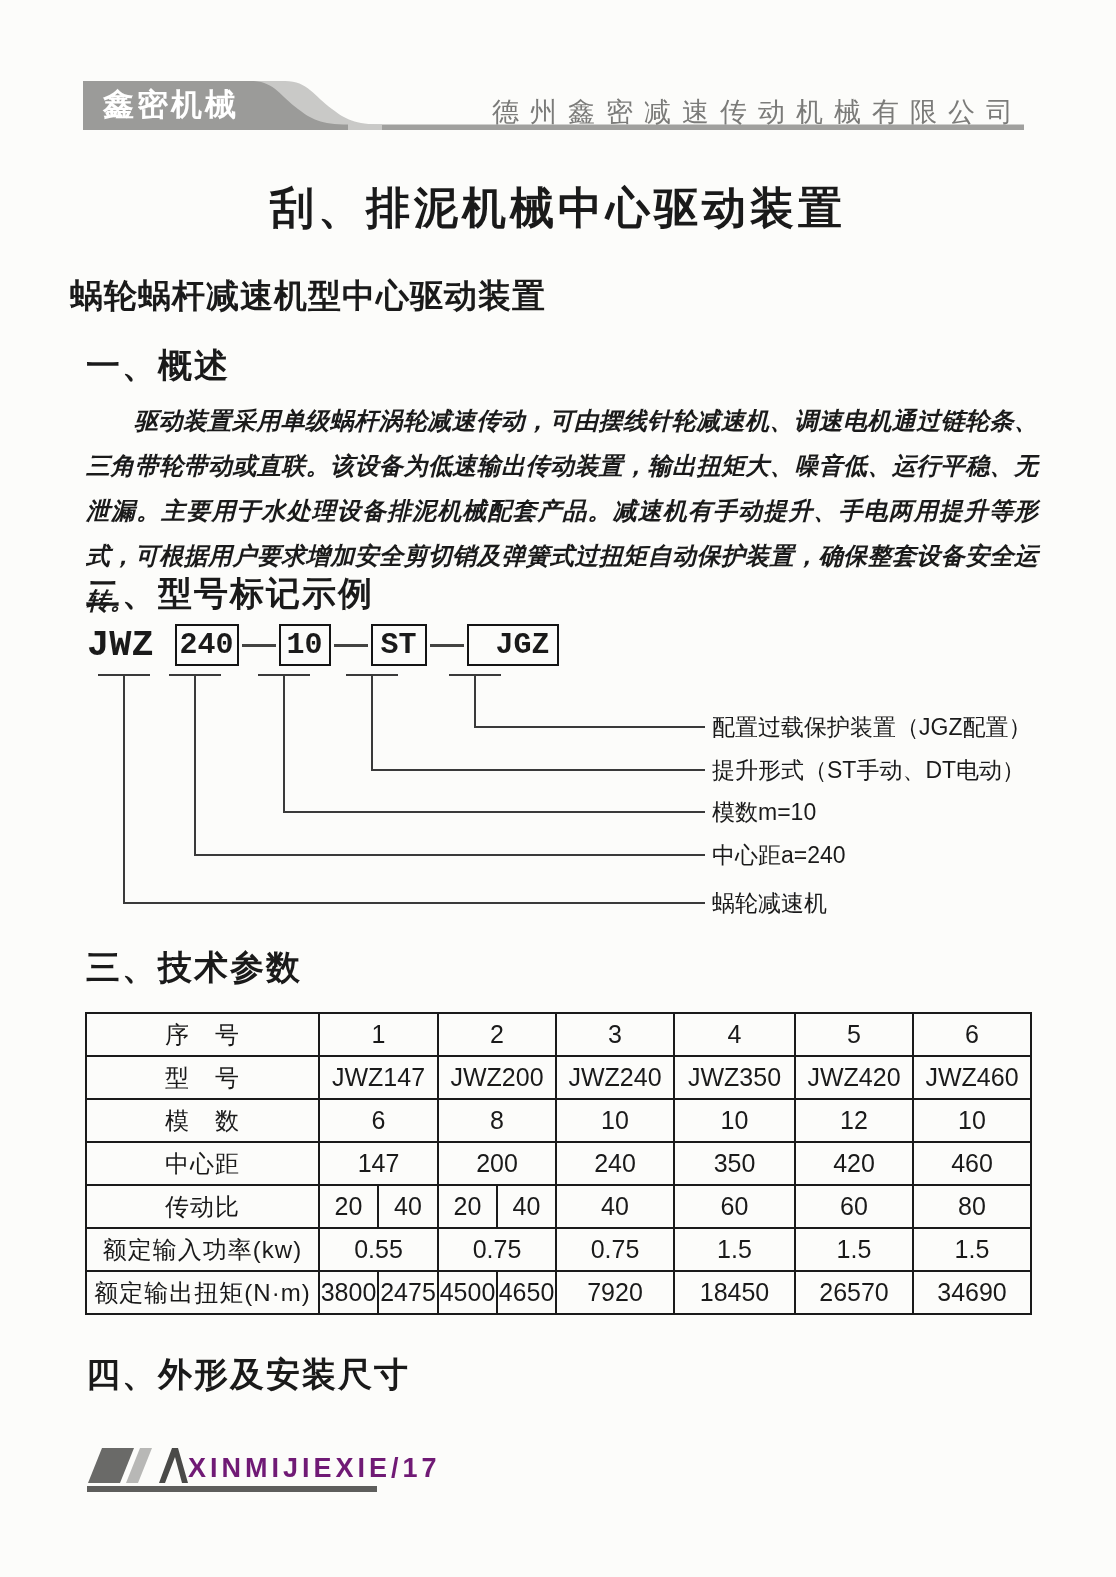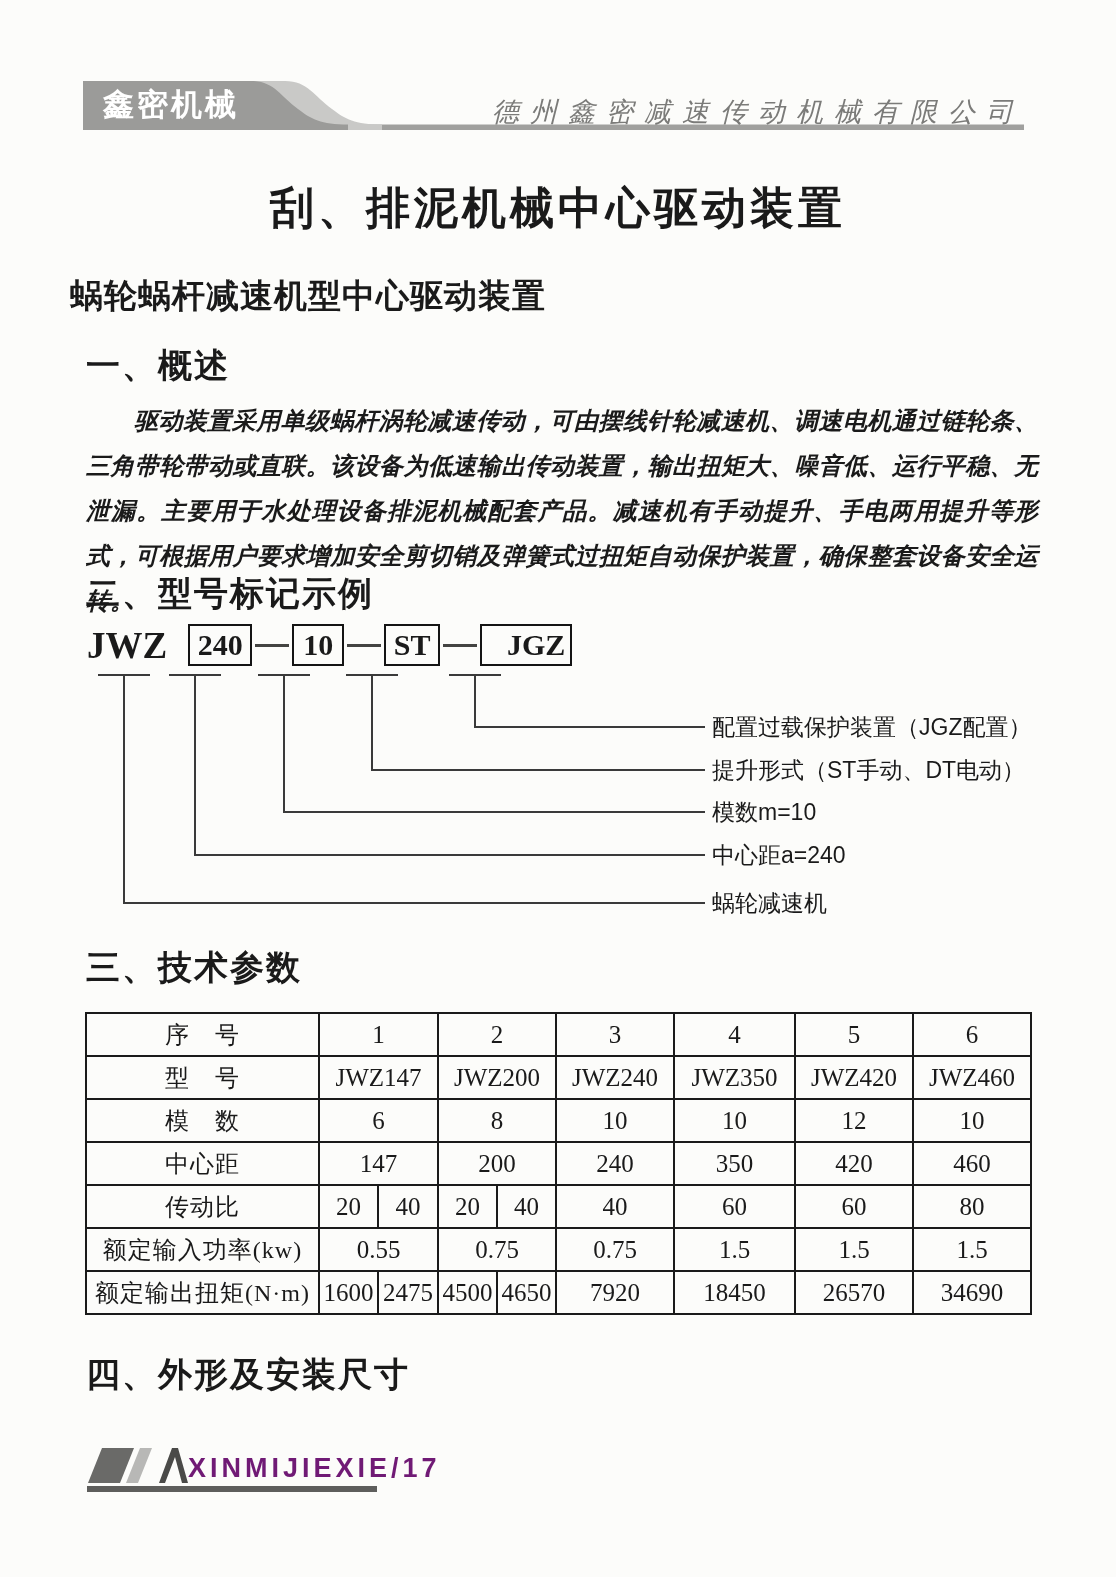--- a/index.html
+++ b/index.html
@@ -1,32 +1,32 @@
 <!DOCTYPE html>
 <html><head>
 <meta charset="utf-8">
 <style>
   html,body{margin:0;padding:0;background:#fcfcfa;}
   #page{
     position:relative;width:1116px;height:1577px;background:#fcfcfa;
     overflow:hidden;color:#1a1a1a;
     font-family:"Liberation Sans","DejaVu Sans",sans-serif;
   }
-  .serif{font-family:Liberation Serif, serif;}
+  .serif{font-family:Liberation Mono, monospace;}
   .abs{position:absolute;}
 
   
   #logo-text{
     position:absolute;left:83px;top:81px;width:176px;height:47px;
     display:flex;align-items:center;justify-content:center;
     color:#ffffff;font-size:31px;font-weight:bold;letter-spacing:3px;
   }
   #company-name{
     position:absolute;right:92px;top:94px;
-    font-size:27px;letter-spacing:11px;color:#7b7b79;white-space:nowrap;font-style:italic;
+    font-size:27px;letter-spacing:11px;color:#7b7b79;white-space:nowrap;
   }
 
   
   #doc-title{
     position:absolute;left:0;top:179px;width:100%;text-align:center;
     font-size:44px;font-weight:bold;letter-spacing:4px;
   }
   #subtitle{
     position:absolute;left:70px;top:274px;
     font-size:33px;font-weight:bold;letter-spacing:1px;
@@ -62,21 +62,21 @@
     font-size:23px;white-space:nowrap;
   }
 
   
   #params-table{
     position:absolute;left:85px;top:1012px;
     border-collapse:collapse;table-layout:fixed;width:947px;
   }
   #params-table td{
     border:2px solid #1a1a1a;height:41px;text-align:center;
-    font-family:Liberation Serif, serif;
+    font-family:Liberation Sans, sans-serif;
     font-size:25px;padding:0;overflow:hidden;
   }
   #params-table td.rowlabel{font-size:24px;letter-spacing:1px;}
 
   
   #footer-text{
     position:absolute;left:188px;top:1452px;height:32px;line-height:32px;
     font-size:27px;letter-spacing:4px;color:#701a75;font-weight:600;
   }
   #footer-bar{
@@ -202,21 +202,21 @@
         <td class="rowlabel">额定输入功率(kw)</td>
         <td colspan="2">0.55</td>
         <td colspan="2">0.75</td>
         <td>0.75</td>
         <td>1.5</td>
         <td>1.5</td>
         <td>1.5</td>
       </tr>
       <tr>
         <td class="rowlabel">额定输出扭矩(N·m)</td>
-        <td>1600</td>
+        <td>3800</td>
         <td>2475</td>
         <td>4500</td>
         <td>4650</td>
         <td>7920</td>
         <td>18450</td>
         <td>26570</td>
         <td>34690</td>
       </tr>
     </tbody>
   </table>

